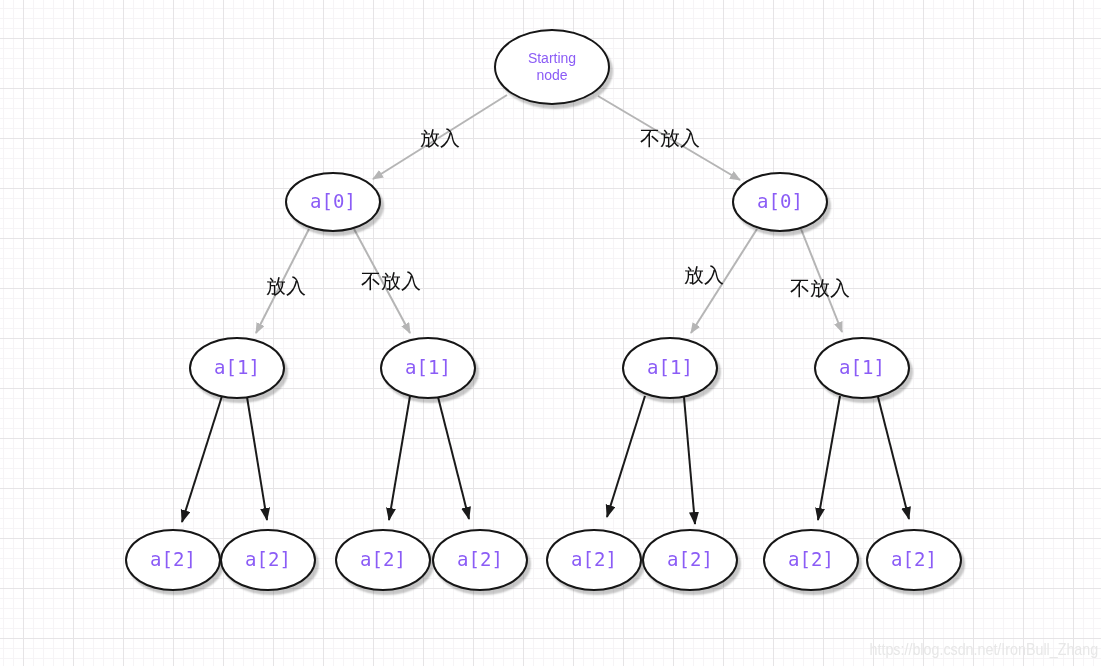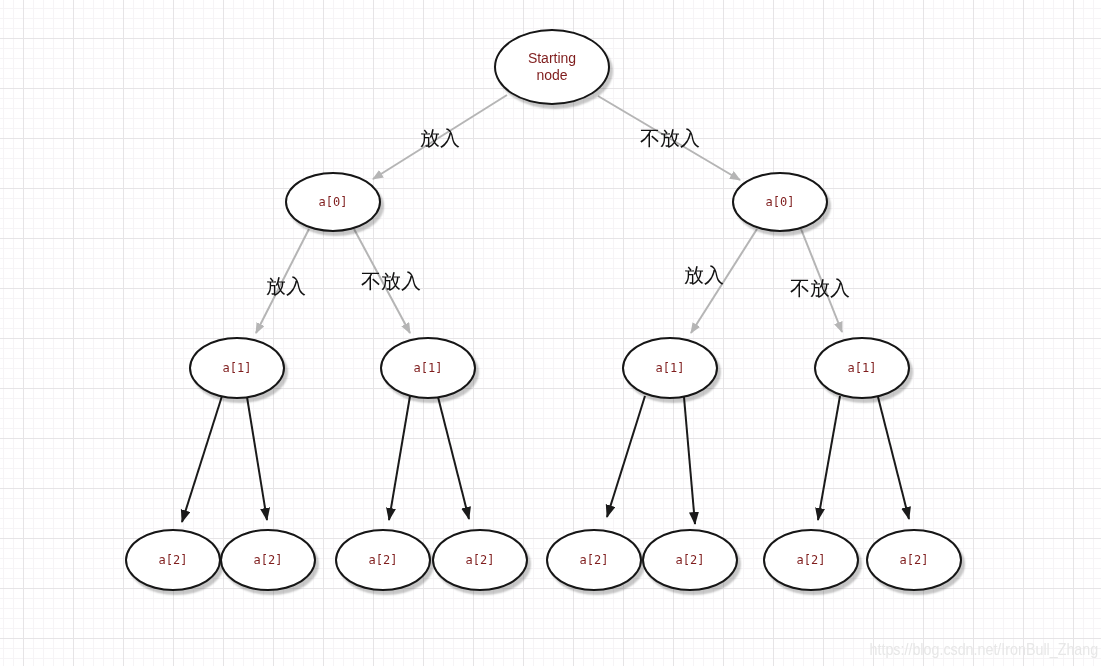--- a/index.html
+++ b/index.html
@@ -19,26 +19,26 @@
     background-position:23px 38px,23px 38px,3px 8px,3px 8px;
   }
   #edge-svg{position:absolute;left:0;top:0;width:1101px;height:666px;}
   .node{
     position:absolute;
     background:#ffffff;
     border:2px solid #161616;
     border-radius:50%;
     box-shadow:3px 4px 2px rgba(0,0,0,0.22);
     display:flex;align-items:center;justify-content:center;
-    text-align:center;color:#7f1d1d;
+    text-align:center;color:#8b5cf6;
     white-space:pre-line;
     box-sizing:border-box;
     line-height:1.25;
   }
-  .node-mono{font-family:"DejaVu Sans Mono","Liberation Mono",monospace;font-size:12px;}
+  .node-mono{font-family:"DejaVu Sans Mono","Liberation Mono",monospace;font-size:19px;}
   .node-sans{font-family:"Liberation Sans",sans-serif;font-size:14px;}
   .edge-label{
     position:absolute;
     transform:translate(-50%,-50%);
     font-size:20px;color:#111;
     font-family:"Liberation Sans",sans-serif;
     white-space:nowrap;
   }
   .watermark{
     position:absolute;

